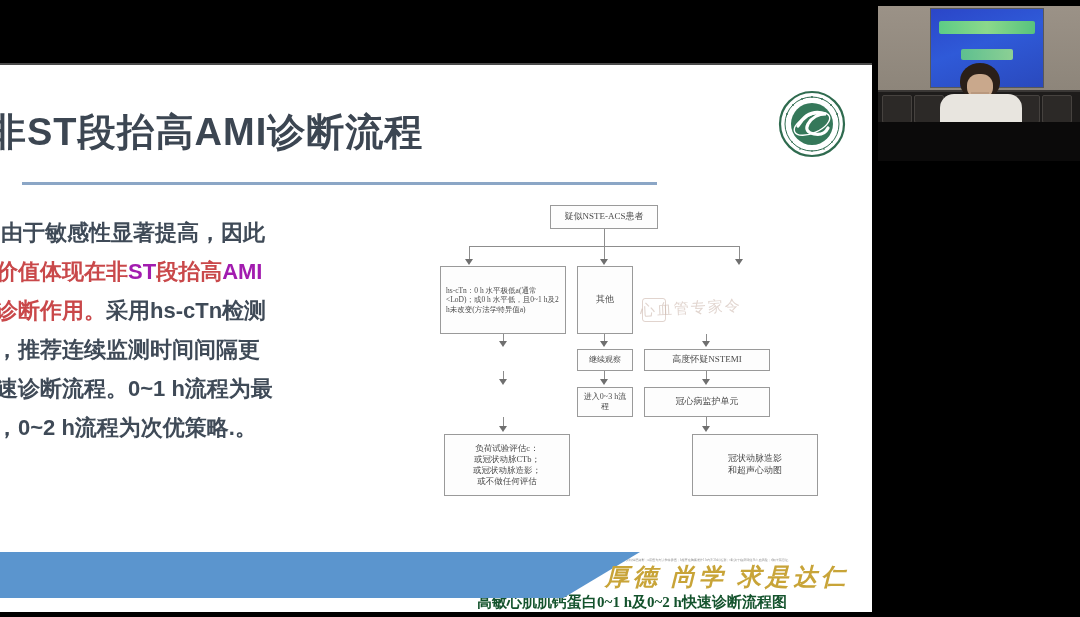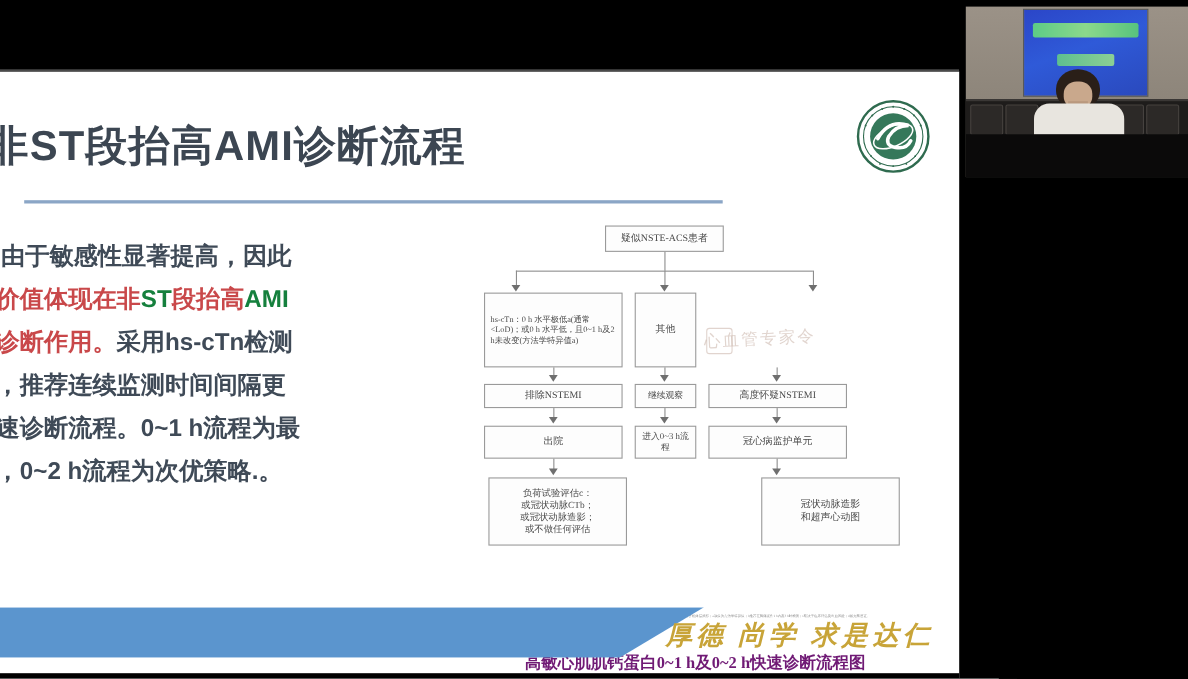--- a/index.html
+++ b/index.html
@@ -32,21 +32,21 @@
     position:absolute;left:778px;top:25px;width:68px;height:68px;
   }
 
   
   #body-text{
     position:absolute;left:-26px;top:148px;width:400px;
     font-size:22px;line-height:39px;color:#3f4a57;font-weight:600;
     letter-spacing:0px;
   }
   #body-text .hl{color:#c9484a;}
-  #body-text .hlb{color:#15803d;font-weight:800;}
+  #body-text .hlb{color:#a21caf;font-weight:800;}
 
   
   #flow{
     position:absolute;left:432px;top:140px;width:340px;height:350px;
     color:#5a5a5a;
   }
   .fbox{
     position:absolute;border:1px solid #9a9a9a;background:#fdfdfd;
     box-sizing:border-box;display:flex;align-items:center;justify-content:center;
     text-align:center;color:#4a4a4a;line-height:1.28;
@@ -71,21 +71,21 @@
   }
 
   
   #fineprint{
     position:absolute;left:435px;top:493px;width:400px;
     font-size:3.1px;line-height:5px;color:#8e8e8e;
     font-family:"Liberation Serif",serif;word-break:break-all;
   }
   #caption{
     position:absolute;left:432px;top:528px;width:400px;text-align:center;
-    font-size:15px;font-weight:700;color:#701a75;
+    font-size:15px;font-weight:700;color:#14532d;
     font-family:"Liberation Serif","DejaVu Serif",serif;
   }
 
   
   #banner{
     position:absolute;left:0;top:487px;width:640px;height:46px;
     background:#5b95ce;
     clip-path:polygon(0 0, 100% 0, 88% 100%, 0 100%);
   }
   #motto{
@@ -200,40 +200,34 @@
           <span>其他</span>
         </div>
 
         <div class="vline" style="left:71px;top:129px;height:9px;"></div>
         <div class="vline" style="left:172px;top:129px;height:9px;"></div>
         <div class="vline" style="left:274px;top:129px;height:9px;"></div>
         <div class="arrow" style="left:67px;top:136px;"></div>
         <div class="arrow" style="left:168px;top:136px;"></div>
         <div class="arrow" style="left:270px;top:136px;"></div>
 
-        <div class="fbox" style="left:8px;top:144px;width:126px;height:22px;font-size:9px;">
-          <span>排除NSTEMI</span>
-        </div>
         <div class="fbox" style="left:145px;top:144px;width:56px;height:22px;font-size:8px;align-items:center;">
           <span>继续观察</span>
         </div>
         <div class="fbox" style="left:212px;top:144px;width:126px;height:22px;font-size:9px;">
           <span>高度怀疑NSTEMI</span>
         </div>
 
         <div class="vline" style="left:71px;top:166px;height:10px;"></div>
         <div class="vline" style="left:172px;top:166px;height:10px;"></div>
         <div class="vline" style="left:274px;top:166px;height:10px;"></div>
         <div class="arrow" style="left:67px;top:174px;"></div>
         <div class="arrow" style="left:168px;top:174px;"></div>
         <div class="arrow" style="left:270px;top:174px;"></div>
 
-        <div class="fbox" style="left:8px;top:182px;width:126px;height:30px;font-size:9px;">
-          <span>出院</span>
-        </div>
         <div class="fbox" style="left:145px;top:182px;width:56px;height:30px;font-size:8px;">
           <span>进入0~3 h流程</span>
         </div>
         <div class="fbox" style="left:212px;top:182px;width:126px;height:30px;font-size:9px;">
           <span>冠心病监护单元</span>
         </div>
 
         <div class="vline" style="left:71px;top:212px;height:11px;"></div>
         <div class="vline" style="left:274px;top:212px;height:11px;"></div>
         <div class="arrow" style="left:67px;top:221px;"></div>

